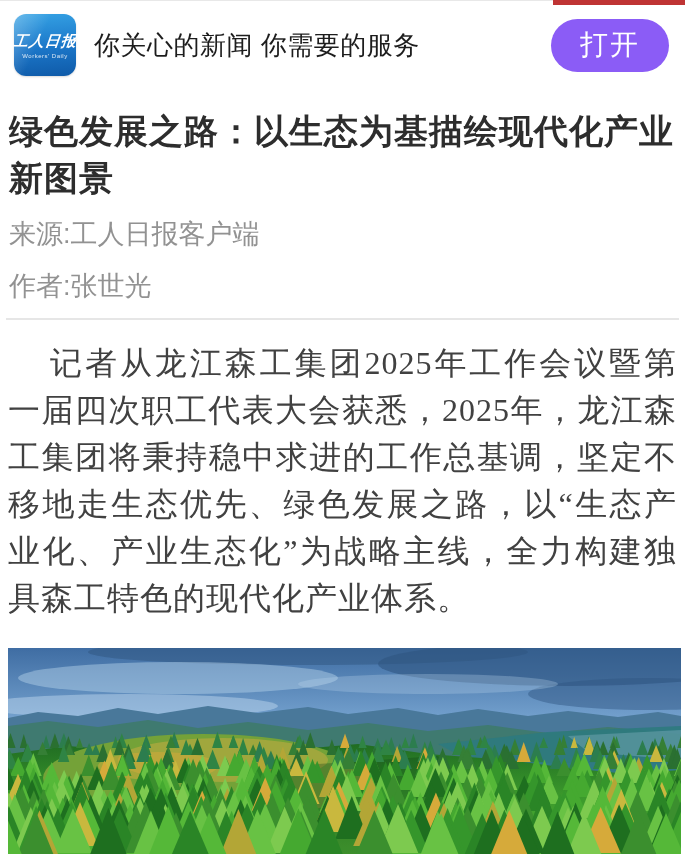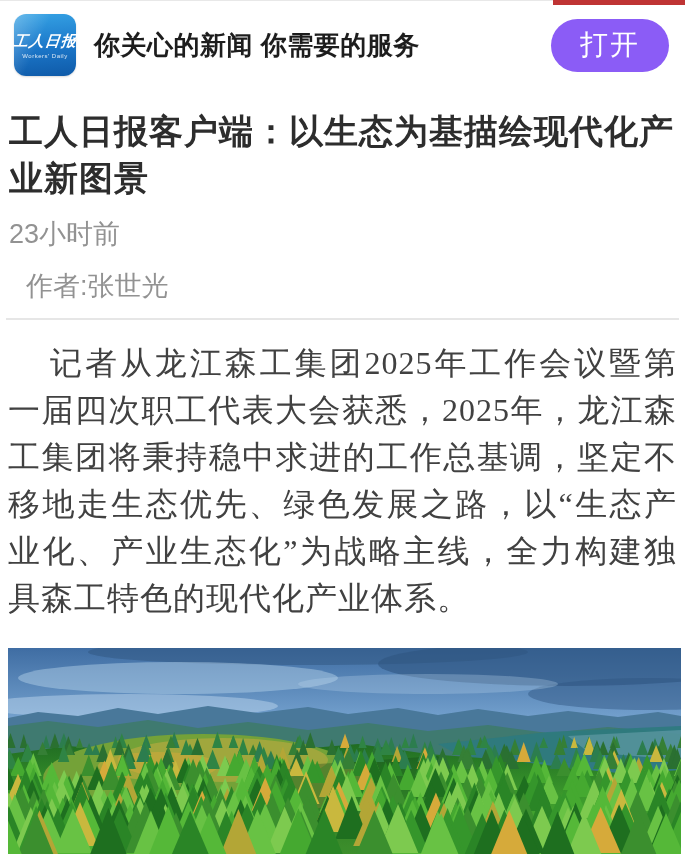--- a/index.html
+++ b/index.html
@@ -15,34 +15,34 @@
   .logo{
     width:62px;height:62px;border-radius:12px;flex:0 0 auto;
     background:
       linear-gradient(115deg,rgba(255,255,255,.28),rgba(255,255,255,0) 42%),
       linear-gradient(175deg,#35a2e4 0%,#1b76c8 55%,#0f5aa8 100%);
     color:#fff;display:flex;flex-direction:column;align-items:center;justify-content:center;
     box-shadow:0 1px 2px rgba(0,0,0,.15);
   }
   .logo-cn{font-size:15px;font-weight:bold;font-style:italic;letter-spacing:1px;white-space:nowrap;transform:skewX(-6deg);}
   .logo-en{font-size:6px;opacity:.85;margin-top:2px;letter-spacing:.5px;}
-  .tagline{margin-left:18px;font-size:26px;font-weight:700;color:#1d1d1d;letter-spacing:.5px;white-space:nowrap;}
+  .tagline{margin-left:18px;font-size:26px;font-weight:400;color:#1d1d1d;letter-spacing:.5px;white-space:nowrap;}
   .open-btn{
     margin-left:auto;width:118px;height:53px;border:none;border-radius:27px;
     background:#8b5cf6;color:#ffffff;font-size:28px;font-family:inherit;
     display:flex;align-items:center;justify-content:center;letter-spacing:2px;cursor:pointer;
   }
   
   .title{
     margin:32px 9px 0 9px;font-size:34px;line-height:47px;font-weight:700;
     color:#2d2d2d;letter-spacing:1px;
   }
   .meta-row1{display:flex;justify-content:space-between;align-items:baseline;margin:14px 12px 0 9px;}
   .meta{font-size:27px;color:#929292;font-weight:400;}
-  .meta-author{margin:16px 12px 0 26px;}
+  .meta-author{margin:16px 12px 0 9px;}
   .meta-divider{border:none;border-top:2px solid #e6e6e6;margin:14px 6px 0 6px;}
   .body-text{
     margin:20px 8px 0 8px;font-family:"Liberation Serif",serif;
     font-size:32px;line-height:47px;color:#414141;text-indent:42px;
     letter-spacing:1px;text-align:justify;
   }
   
   .photo{
     position:absolute;left:8px;top:648px;width:673px;height:206px;overflow:hidden;background:#4a7cb4;
   }
@@ -56,24 +56,24 @@
 
 <div class="header">
   <div class="logo">
     <span class="logo-cn">工人日报</span>
     <span class="logo-en">Workers' Daily</span>
   </div>
   <div class="tagline">你关心的新闻 你需要的服务</div>
   <button class="open-btn">打开</button>
 </div>
 
-<h1 class="title">工人日报客户端：以生态为基描绘现代化产业新图景</h1>
+<h1 class="title">绿色发展之路：以生态为基描绘现代化产业新图景</h1>
 
 <div class="meta-row1">
-  <span class="meta">23小时前</span>
+  <span class="meta">来源:工人日报客户端</span>
 </div>
 <div class="meta meta-author">作者:张世光</div>
 
 <hr class="meta-divider">
 
 <p class="body-text">记者从龙江森工集团2025年工作会议暨第一届四次职工代表大会获悉，2025年，龙江森工集团将秉持稳中求进的工作总基调，坚定不移地走生态优先、绿色发展之路，以“生态产业化、产业生态化”为战略主线，全力构建独具森工特色的现代化产业体系。</p>
 
 <div class="photo" role="img" aria-label="Aerial view of dense green conifer forest covering rolling hills under a blue sky with gray-blue clouds; distant blue hill ridges on the horizon and scattered golden autumn trees among the pines">
     <svg width="673" height="206" viewBox="0 0 673 206" xmlns="http://www.w3.org/2000/svg">
       <defs>

